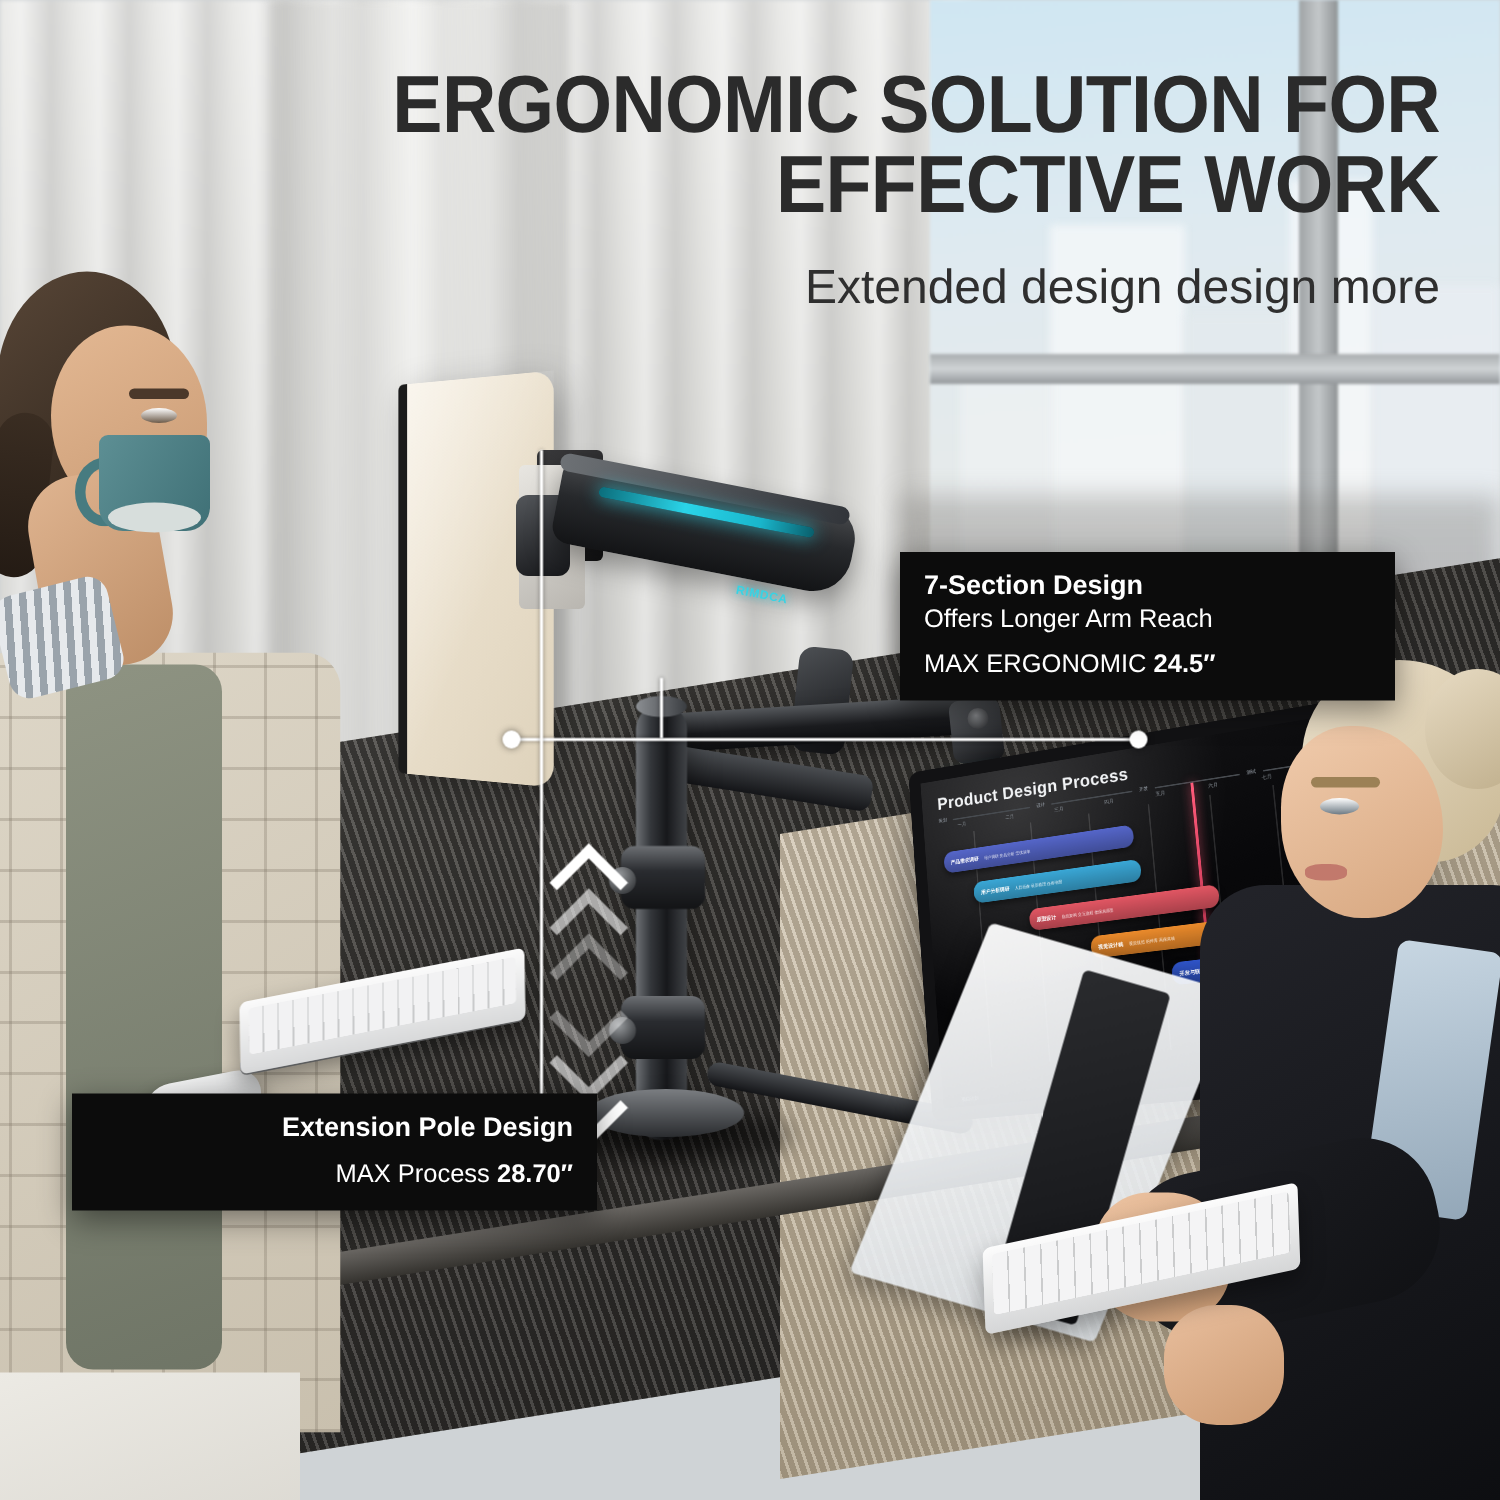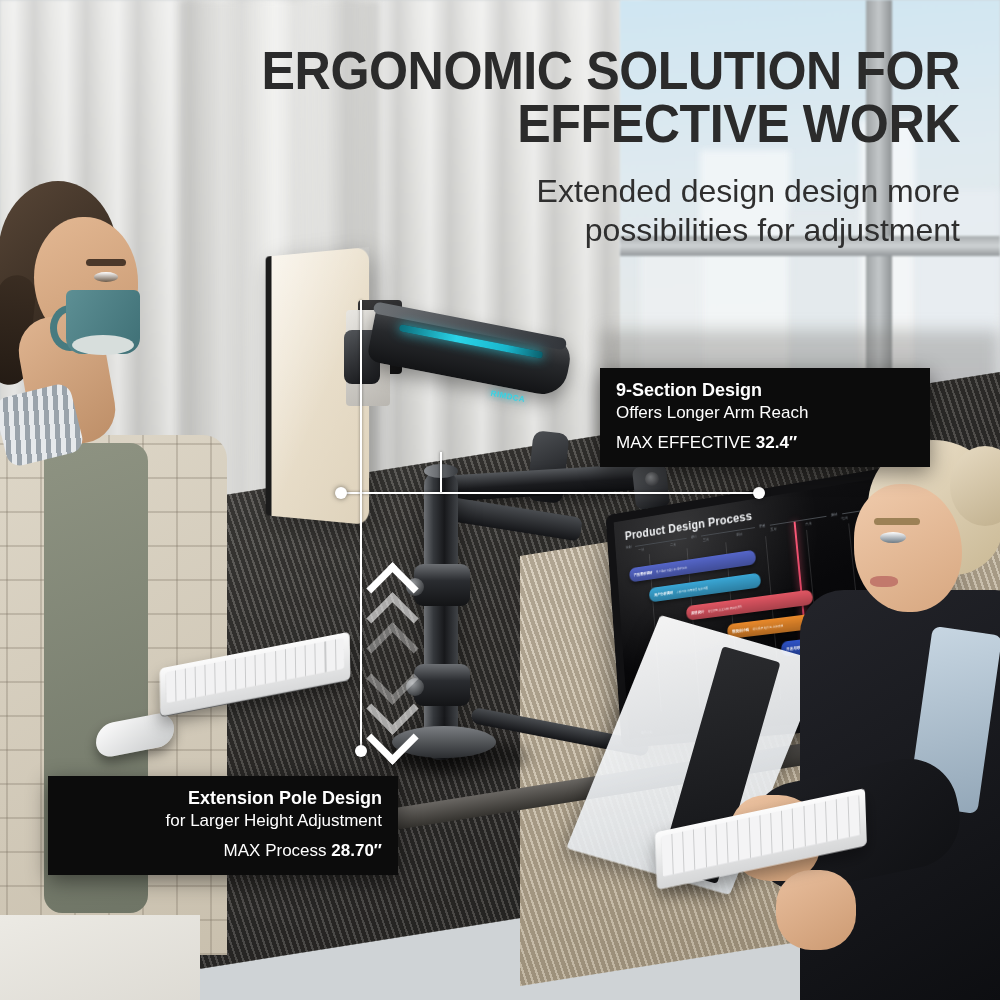--- a/index.html
+++ b/index.html
@@ -260,21 +260,21 @@
 
   .callout{position:absolute;background:#0c0c0c;color:#fff;box-shadow:0 6px 20px rgba(0,0,0,.45);}
   .callout .l1{font-weight:700;}
   .callout .l3 b{font-weight:700;}
 
   .callout.c1{left:600px;top:368px;width:298px;padding:12px 16px 14px 16px;}
   .callout.c1 .l1{font-size:18px;line-height:1.2;}
   .callout.c1 .l2{font-size:17px;line-height:1.25;font-weight:400;}
   .callout.c1 .l3{font-size:17px;margin-top:10px;font-weight:400;}
 
-  .callout.c2{left:48px;top:776px;width:318px;padding:12px 16px 14px 16px;text-align:right;}
+  .callout.c2{left:48px;top:729px;width:318px;padding:12px 16px 14px 16px;text-align:right;}
   .callout.c2 .l1{font-size:18px;line-height:1.2;}
   .callout.c2 .l2{font-size:17px;line-height:1.25;font-weight:400;}
   .callout.c2 .l3{font-size:17px;margin-top:10px;font-weight:400;}
 </style>
 </head>
 <body>
 
 <div id="stage">
 
   <div class="bg">
@@ -443,34 +443,32 @@
       <div class="chev dn" style="position: absolute; left: 374px; top: 690px; opacity: 0.6;"></div>
       <div class="chev dn" style="position: absolute; left: 374px; top: 720px; opacity: 1;"></div>
     </div>
 
   <div class="headline">
     <div>ERGONOMIC SOLUTION FOR</div>
     <div>EFFECTIVE WORK</div>
   </div>
   <div class="subhead">
     <div>Extended design design more</div>
-    <div>possibilities for adjustment</div>
   </div>
 
   <div class="callout c1">
-    <div class="l1">9-Section Design</div>
+    <div class="l1">7-Section Design</div>
     <div class="l2">Offers Longer Arm Reach</div>
     <div class="l3">
-      <span>MAX EFFECTIVE</span>
-      <b>32.4″</b>
+      <span>MAX ERGONOMIC</span>
+      <b>24.5″</b>
     </div>
   </div>
 
   <div class="callout c2">
     <div class="l1">Extension Pole Design</div>
-    <div class="l2">for Larger Height Adjustment</div>
     <div class="l3">
       <span>MAX Process</span>
       <b>28.70″</b>
     </div>
   </div>
 
 </div>
 
 </body></html>

